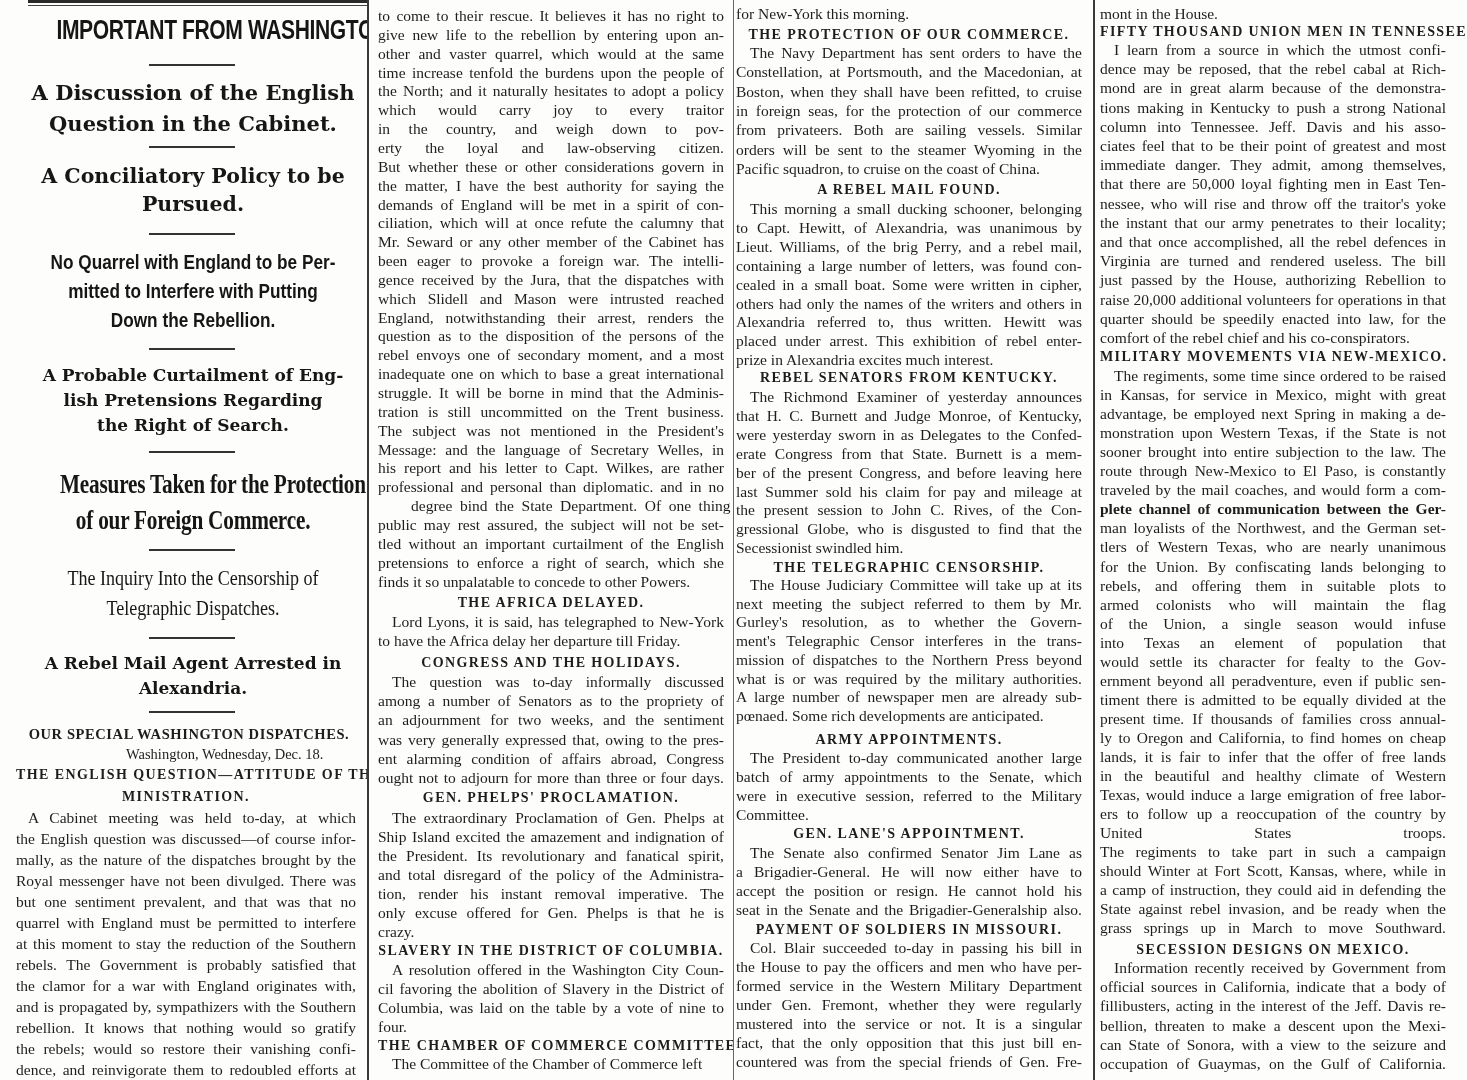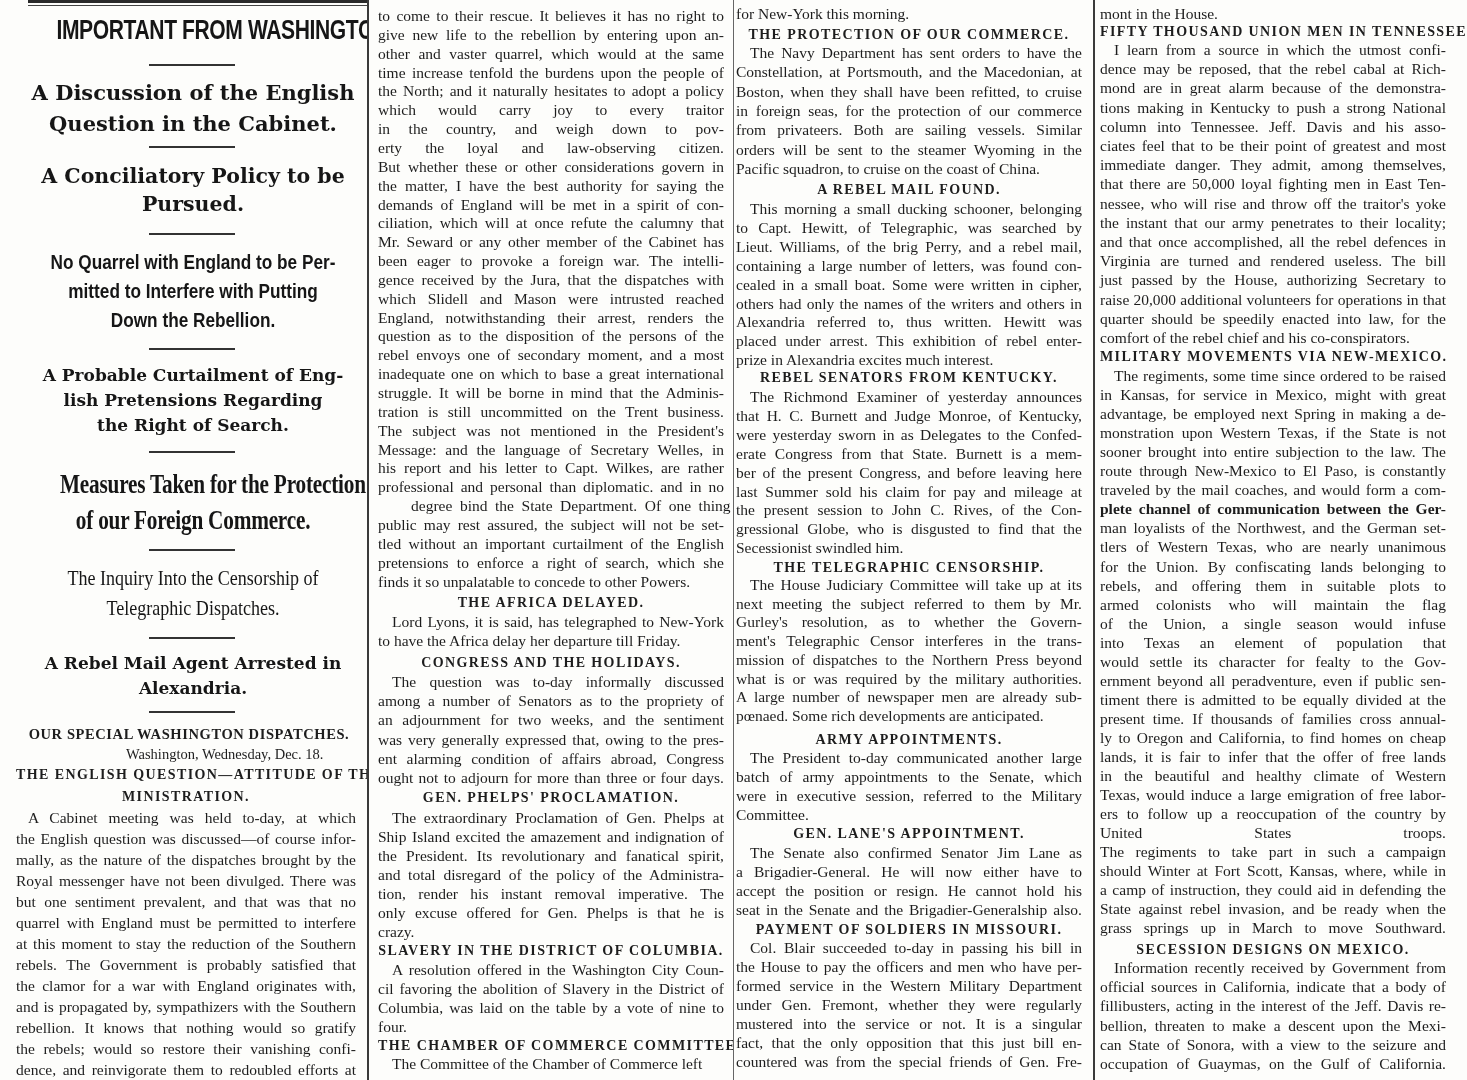--- a/index.html
+++ b/index.html
@@ -179,21 +179,21 @@
         <div class="line" style="left: 0px; width: 346px; top: 60.3px;">Constellation, at Portsmouth, and the Macedonian, at</div>
         <div class="line" style="left: 0px; width: 346px; top: 79.6px;">Boston, when they shall have been refitted, to cruise</div>
         <div class="line" style="left: 0px; width: 346px; top: 98.9px;">in foreign seas, for the protection of our commerce</div>
         <div class="line" style="left: 0px; width: 346px; top: 118.2px;">from privateers. Both are sailing vessels. Similar</div>
         <div class="line" style="left: 0px; width: 346px; top: 137.5px;">orders will be sent to the steamer Wyoming in the</div>
         <div class="line last" style="left: 0px; width: 346px; top: 156.8px;">Pacific squadron, to cruise on the coast of China.</div>
       </div>
     <div class="line center sub" style="left:0;width:346px;top:178px;">A REBEL MAIL FOUND.</div>
     <div id="c3mail">
         <div class="line" style="left: 14px; width: 332px; top: 197px;">This morning a small ducking schooner, belonging</div>
-        <div class="line" style="left: 0px; width: 346px; top: 215.9px;">to Capt. Hewitt, of Telegraphic, was searched by</div>
+        <div class="line" style="left: 0px; width: 346px; top: 215.9px;">to Capt. Hewitt, of Alexandria, was unanimous by</div>
         <div class="line" style="left: 0px; width: 346px; top: 234.8px;">Lieut. Williams, of the brig Perry, and a rebel mail,</div>
         <div class="line" style="left: 0px; width: 346px; top: 253.7px;">containing a large number of letters, was found con-</div>
         <div class="line" style="left: 0px; width: 346px; top: 272.6px;">cealed in a small boat. Some were written in cipher,</div>
         <div class="line" style="left: 0px; width: 346px; top: 291.5px;">others had only the names of the writers and others in</div>
         <div class="line" style="left: 0px; width: 346px; top: 310.4px;">Alexandria referred to, thus written. Hewitt was</div>
         <div class="line" style="left: 0px; width: 346px; top: 329.3px;">placed under arrest. This exhibition of rebel enter-</div>
         <div class="line last" style="left: 0px; width: 346px; top: 348.2px;">prize in Alexandria excites much interest.</div>
       </div>
     <div class="line center sub" style="left:0;width:346px;top:366px;">REBEL SENATORS FROM KENTUCKY.</div>
     <div id="c3senators">
@@ -253,21 +253,21 @@
         <div class="line" style="left: 4px; width: 346px; top: 76.4px;">mond are in great alarm because of the demonstra-</div>
         <div class="line" style="left: 4px; width: 346px; top: 95.6px;">tions making in Kentucky to push a strong National</div>
         <div class="line" style="left: 4px; width: 346px; top: 114.8px;">column into Tennessee. Jeff. Davis and his asso-</div>
         <div class="line" style="left: 4px; width: 346px; top: 134px;">ciates feel that to be their point of greatest and most</div>
         <div class="line" style="left: 4px; width: 346px; top: 153.2px;">immediate danger. They admit, among themselves,</div>
         <div class="line" style="left: 4px; width: 346px; top: 172.4px;">that there are 50,000 loyal fighting men in East Ten-</div>
         <div class="line" style="left: 4px; width: 346px; top: 191.6px;">nessee, who will rise and throw off the traitor's yoke</div>
         <div class="line" style="left: 4px; width: 346px; top: 210.8px;">the instant that our army penetrates to their locality;</div>
         <div class="line" style="left: 4px; width: 346px; top: 230px;">and that once accomplished, all the rebel defences in</div>
         <div class="line" style="left: 4px; width: 346px; top: 249.2px;">Virginia are turned and rendered useless. The bill</div>
-        <div class="line" style="left: 4px; width: 346px; top: 268.4px;">just passed by the House, authorizing Secretary to</div>
+        <div class="line" style="left: 4px; width: 346px; top: 268.4px;">just passed by the House, authorizing Rebellion to</div>
         <div class="line" style="left: 4px; width: 346px; top: 287.6px;">raise 20,000 additional volunteers for operations in that</div>
         <div class="line" style="left: 4px; width: 346px; top: 306.8px;">quarter should be speedily enacted into law, for the</div>
         <div class="line last" style="left: 4px; width: 346px; top: 326px;">comfort of the rebel chief and his co-conspirators.</div>
       </div>
     <div class="line center sub" style="left:4px;width:346px;top:345px;">MILITARY MOVEMENTS VIA NEW-MEXICO.</div>
     <div id="c4mexico">
         <div class="line" style="left: 18px; width: 332px; top: 364px;">The regiments, some time since ordered to be raised</div>
         <div class="line" style="left: 4px; width: 346px; top: 383.05px;">in Kansas, for service in Mexico, might with great</div>
         <div class="line" style="left: 4px; width: 346px; top: 402.1px;">advantage, be employed next Spring in making a de-</div>
         <div class="line" style="left: 4px; width: 346px; top: 421.15px;">monstration upon Western Texas, if the State is not</div>

